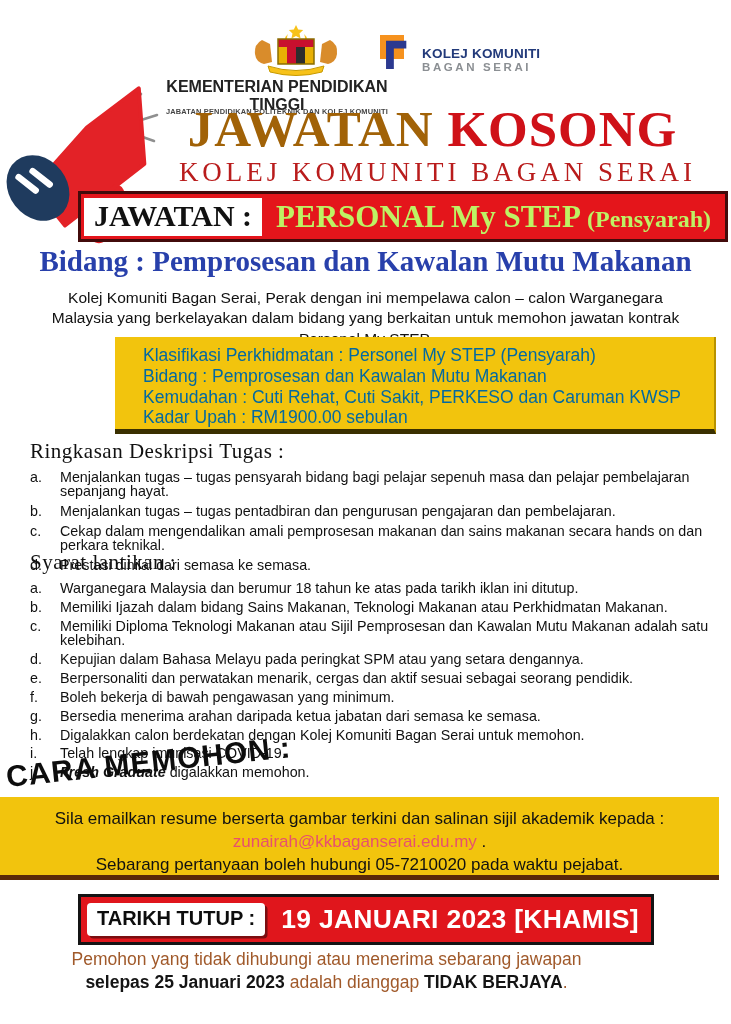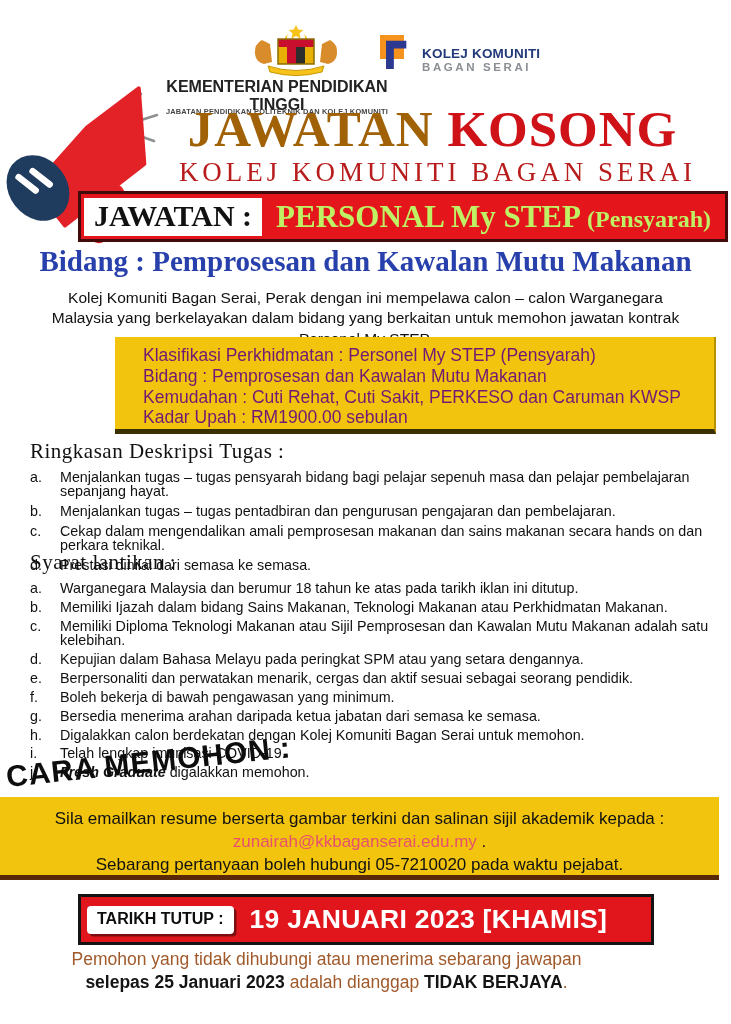--- a/index.html
+++ b/index.html
@@ -40,21 +40,21 @@
   
   .field-line{left:0;top:245px;width:731px;text-align:center;
           font-family:"Liberation Serif",serif;font-weight:600;font-size:29px;
           color:#2840ab;white-space:nowrap;}
   .intro{left:45px;top:288px;width:641px;text-align:center;font-size:15.5px;
           line-height:1.32;color:#111;}
   
   .details-box{left:115px;top:337px;width:601px;height:97px;background:#f2c40d;
           border-bottom:5px solid #3a3000;border-right:2px solid #b79200;
           box-sizing:border-box;padding:8px 10px 0 28px;}
-  .details-box div{font-size:17.5px;line-height:20.8px;color:#701a75;}
+  .details-box div{font-size:17.5px;line-height:20.8px;color:#0369a1;}
   
   .sec-heading{font-family:"Liberation Serif",serif;font-size:21px;color:#111;
           letter-spacing:.5px;}
   .h-tasks{left:30px;top:439px;}
   .h-reqs{left:30px;top:550px;}
   .list{left:30px;width:695px;}
   .l-tasks{top:470px;}
   .l-reqs{top:581px;}
   .row{display:flex;font-size:14.3px;color:#111;margin-bottom:5.4px;line-height:1.0;}
   .l-reqs .row{margin-bottom:4.6px;}
@@ -67,21 +67,21 @@
   .apply-box{left:0;top:797px;width:719px;height:83px;background:#f2c40d;
           border-bottom:5px solid #5a2a08;box-sizing:border-box;
           text-align:center;padding-top:10px;z-index:1;}
   .apply-box .line{font-size:17px;line-height:23px;color:#111;}
   .email{color:#e8506e;text-decoration:none;}
   
   .deadline{left:78px;top:894px;width:576px;height:51px;background:#e0161c;
           border:3px solid #141414;box-sizing:border-box;display:flex;
           align-items:center;padding-left:6px;}
   .deadline-label{background:#fff;border-radius:4px;padding:4px 10px 6px 10px;
-          font-size:16px;font-weight:bold;color:#0d0d0d;white-space:nowrap;
+          font-size:20px;font-weight:bold;color:#0d0d0d;white-space:nowrap;
           box-shadow:2.5px 2.5px 0 rgba(40,10,10,.55);}
   .deadline-value{color:#fff;font-size:26.5px;font-weight:bold;margin-left:16px;
           letter-spacing:.3px;white-space:nowrap;}
   
   .footer{left:0;top:948px;width:653px;text-align:center;font-size:17.5px;
           line-height:23px;}
   .brown{color:#a0592a;}
   .fbold{color:#141414;font-weight:bold;}
 </style>
 </head>

